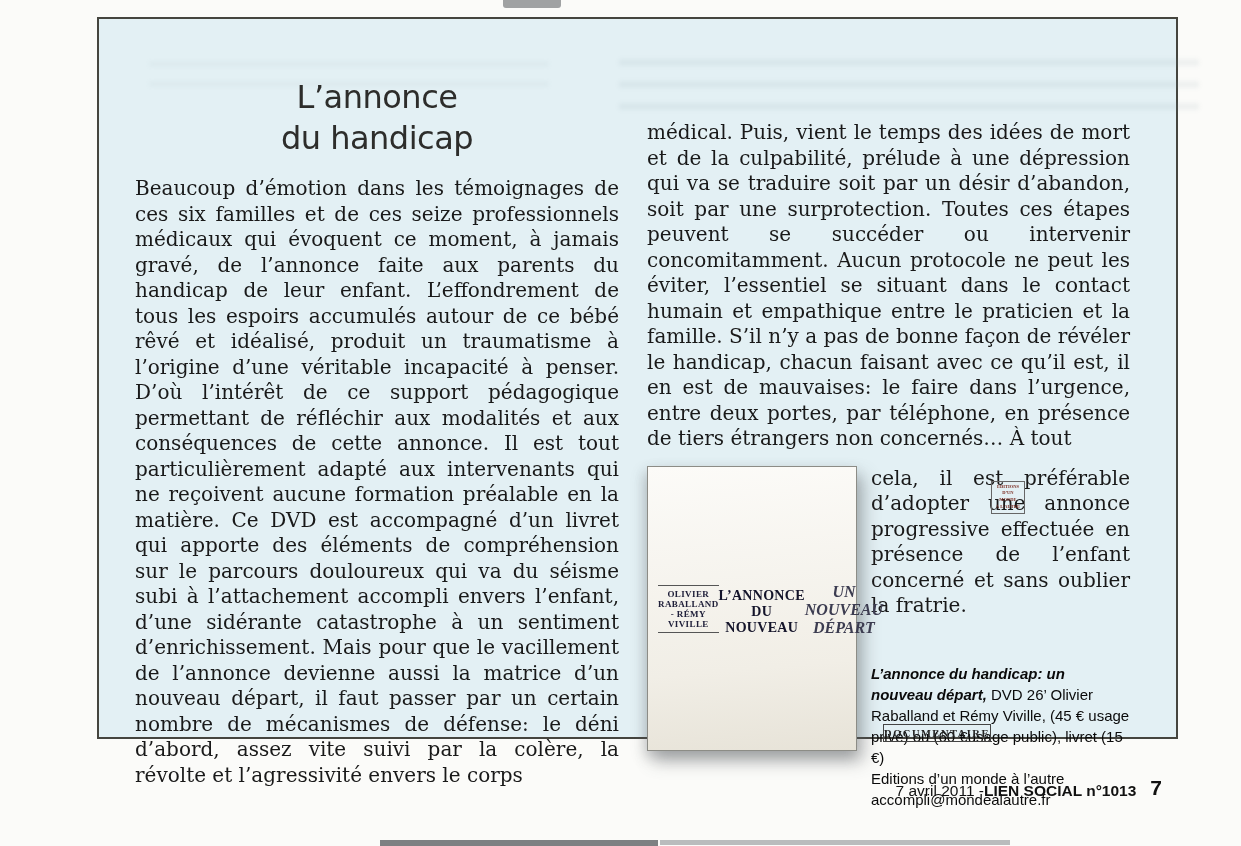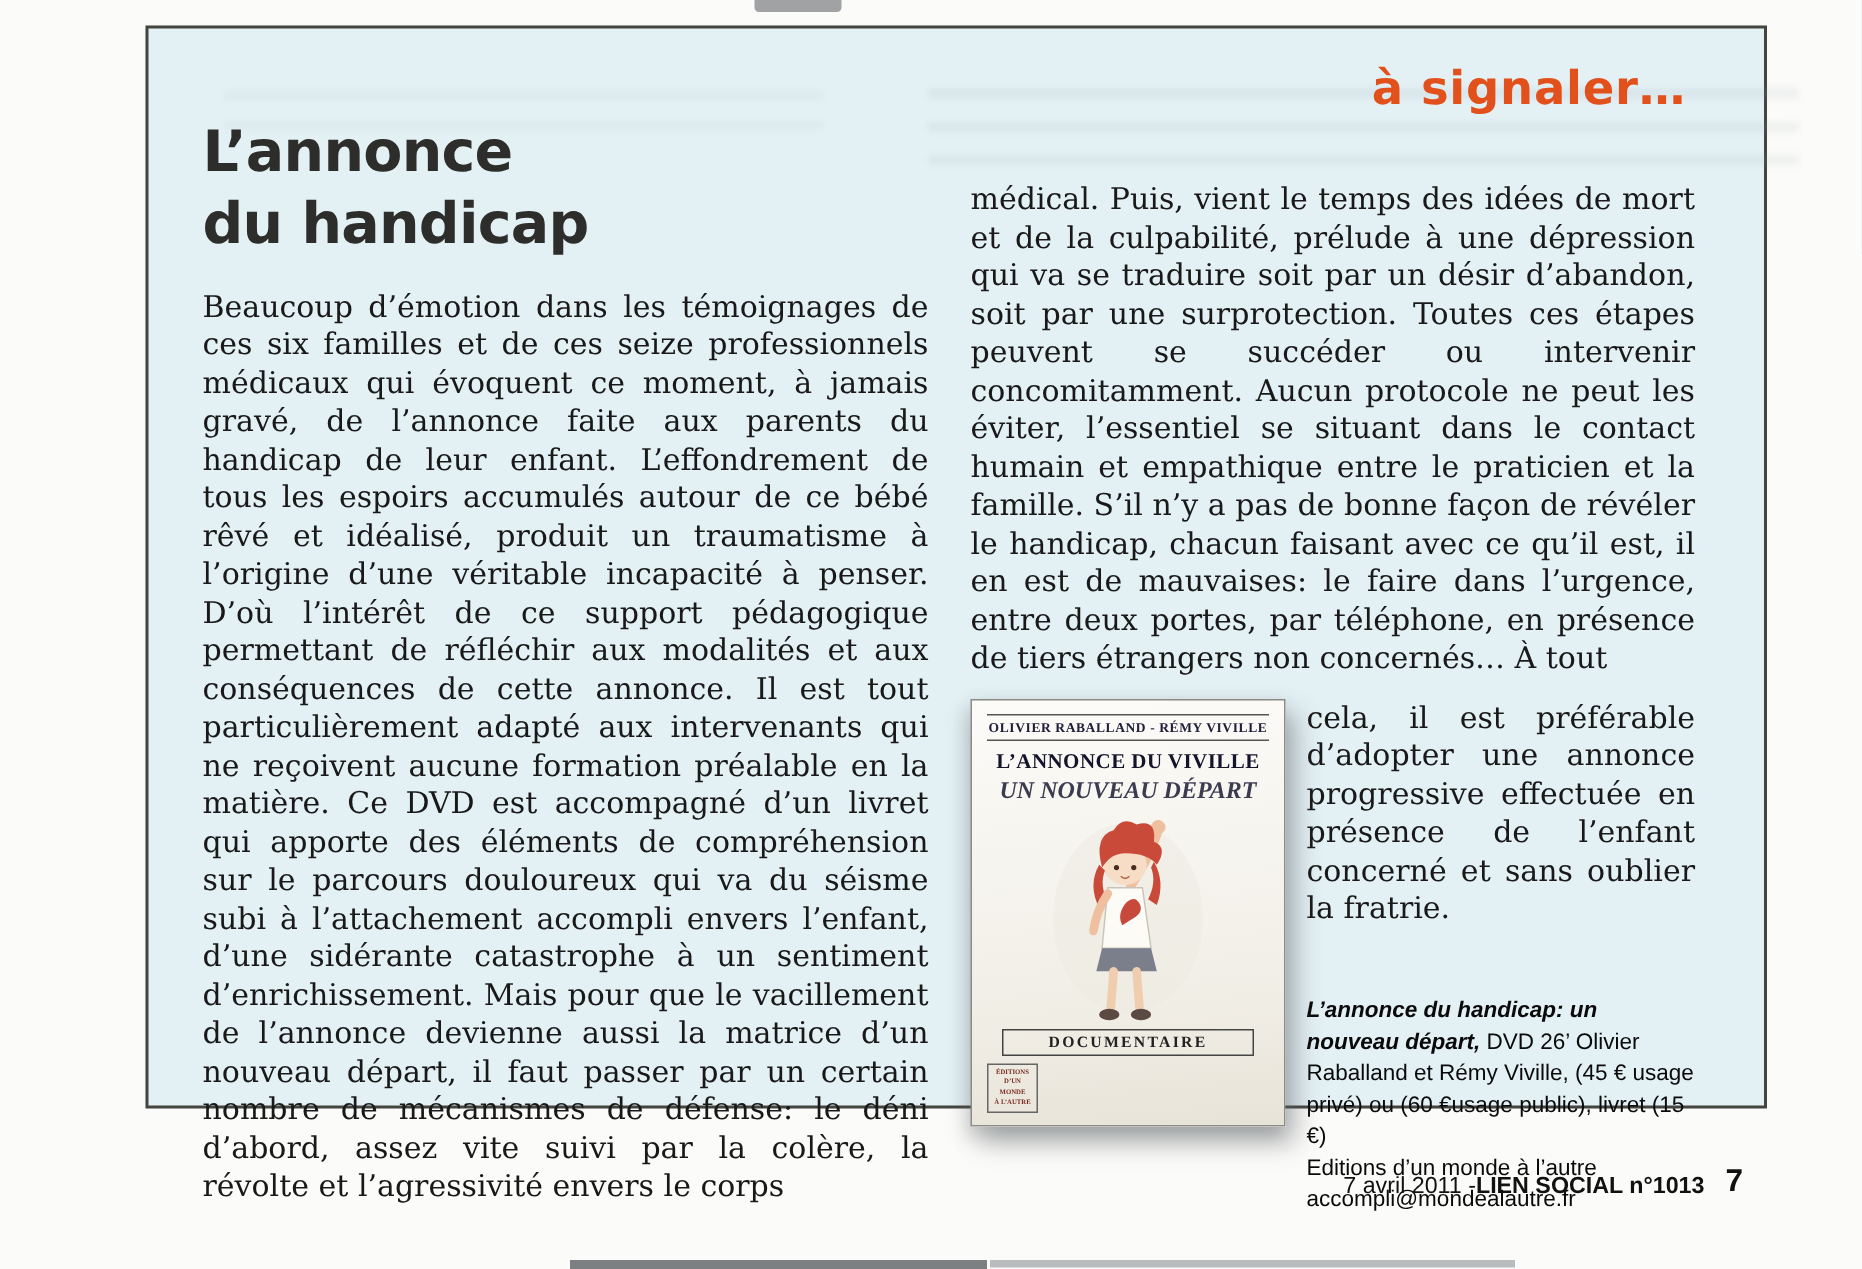--- a/index.html
+++ b/index.html
@@ -31,40 +31,40 @@
     font-family:"DejaVu Sans", sans-serif; font-weight:bold;
     font-size:31px; letter-spacing:.5px; color:#e2511c;
   }
 
   .columns { position:absolute; left:36px; top:0; width:995px; display:flex; gap:28px; z-index:1; }
   .col-left  { width:484px; }
   .col-right { width:483px; padding-top:101px; box-sizing:border-box; }
 
   .title {
     margin:58px 0 18px 0;
-    font-family:"DejaVu Sans", sans-serif; font-weight:bold;
-    font-size:38px; line-height:1.27; letter-spacing:-.5px; color:#2d2d2b;
+    font-family:"DejaVu Sans", sans-serif; font-weight:normal;
+    font-size:32px; line-height:1.27; letter-spacing:-.5px; color:#2d2d2b;text-align:center;
   }
   .title span { display:block; }
 
   .body {
     margin:0; font-family:"DejaVu Serif", serif;
     font-size:20px; line-height:25.5px; text-align:justify; color:#191919;
   }
 
   
   .media-block { margin-top:14px; display:flex; gap:14px; }
   .media-right { flex:1; min-width:0; }
 
   .dvd {
     position:relative; width:210px; height:285px; flex:0 0 210px; box-sizing:border-box;
     background:linear-gradient(175deg,#fcfbf8 0%,#f1eee6 70%,#e7e3d8 100%);
     border:1px solid #8c8c86; padding:9px 10px 8px;
     box-shadow:6px 10px 16px rgba(90,95,100,.45), -3px 6px 12px rgba(90,95,100,.25);
-    display:flex; flex-direction:column; align-items:center;
+    display:flex; flex-direction:row; align-items:center;
     font-family:"Liberation Serif", serif;
   }
   .dvd-authors {
     width:100%; text-align:center; font-size:9px; font-weight:bold; letter-spacing:.4px;
     color:#20203a; border-top:1px solid #555; border-bottom:1px solid #555; padding:3px 0;
   }
   .dvd-title    { margin-top:7px; font-size:14px; font-weight:bold; letter-spacing:.3px; color:#14142a; text-align:center; }
   .dvd-subtitle { margin-top:2px; font-size:16px; font-style:italic; font-weight:bold; color:#3c3c50; text-align:center; }
   .dvd-art      { margin:3px auto 2px; display:block; }
   .dvd-genre    { margin-top:auto; width:88%; text-align:center; border:1px solid #444;
@@ -94,40 +94,39 @@
 
 <div>
 
   <div class="artifact artifact-top"></div>
 
   <div class="panel">
 
     <div class="ghost ghost-1"></div>
     <div class="ghost ghost-2"></div>
 
-    <div class="signaler">à signaler…</div>
 
     <div class="columns">
 
       <div class="col-left">
         <h1 class="title">
           <span>L’annonce</span>
           <span>du handicap</span>
         </h1>
         <p class="body">Beaucoup d’émotion dans les témoignages de ces six familles et de ces seize professionnels médicaux qui évoquent ce moment, à jamais gravé, de l’annonce faite aux parents du handicap de leur enfant. L’effondrement de tous les espoirs accumulés autour de ce bébé rêvé et idéalisé, produit un traumatisme à l’origine d’une véritable incapacité à penser. D’où l’intérêt de ce support pédagogique permettant de réfléchir aux modalités et aux conséquences de cette annonce. Il est tout particulièrement adapté aux intervenants qui ne reçoivent aucune formation préalable en la matière. Ce DVD est accompagné d’un livret qui apporte des éléments de compréhension sur le parcours douloureux qui va du séisme subi à l’attachement accompli envers l’enfant, d’une sidérante catastrophe à un sentiment d’enrichissement. Mais pour que le vacillement de l’annonce devienne aussi la matrice d’un nouveau départ, il faut passer par un certain nombre de mécanismes de défense: le déni d’abord, assez vite suivi par la colère, la révolte et l’agressivité envers le corps</p>
       </div>
 
       <div class="col-right">
         <p class="body">médical. Puis, vient le temps des idées de mort et de la culpabilité, prélude à une dépression qui va se traduire soit par un désir d’abandon, soit par une surprotection. Toutes ces étapes peuvent se succéder ou intervenir concomitamment. Aucun protocole ne peut les éviter, l’essentiel se situant dans le contact humain et empathique entre le praticien et la famille. S’il n’y a pas de bonne façon de révéler le handicap, chacun faisant avec ce qu’il est, il en est de mauvaises: le faire dans l’urgence, entre deux portes, par téléphone, en présence de tiers étrangers non concernés… À tout</p>
 
         <div class="media-block">
 
           <div class="dvd">
             <div class="dvd-authors">OLIVIER RABALLAND - RÉMY VIVILLE</div>
-            <div class="dvd-title">L’ANNONCE DU VIVILLE</div>
+            <div class="dvd-title">L’ANNONCE DU NOUVEAU</div>
             <div class="dvd-subtitle">UN NOUVEAU DÉPART</div>
 
             <svg class="dvd-art" viewBox="0 0 120 150" width="118" height="146" aria-hidden="true">
               <ellipse cx="60" cy="75" rx="52" ry="66" fill="#eceadf" opacity="0.5"></ellipse>
               <path d="M62 52 Q74 34 80 16" stroke="#eec09f" stroke-width="7" fill="none" stroke-linecap="round"></path>
               <circle cx="81" cy="12" r="5" fill="#eec09f"></circle>
               <ellipse cx="58" cy="38" rx="15" ry="14" fill="#f8ddc6"></ellipse>
               <path d="M42 40 Q36 18 50 14 Q56 4 66 10 Q80 6 78 22 Q88 26 80 38 Q74 30 58 30 Q48 30 42 40 Z" fill="#c94a38"></path>
               <path d="M40 38 Q32 52 40 68 L46 64 Q40 52 44 42 Z" fill="#c94a38"></path>
               <path d="M78 36 Q86 50 80 66 L74 62 Q80 50 76 40 Z" fill="#c94a38"></path>

